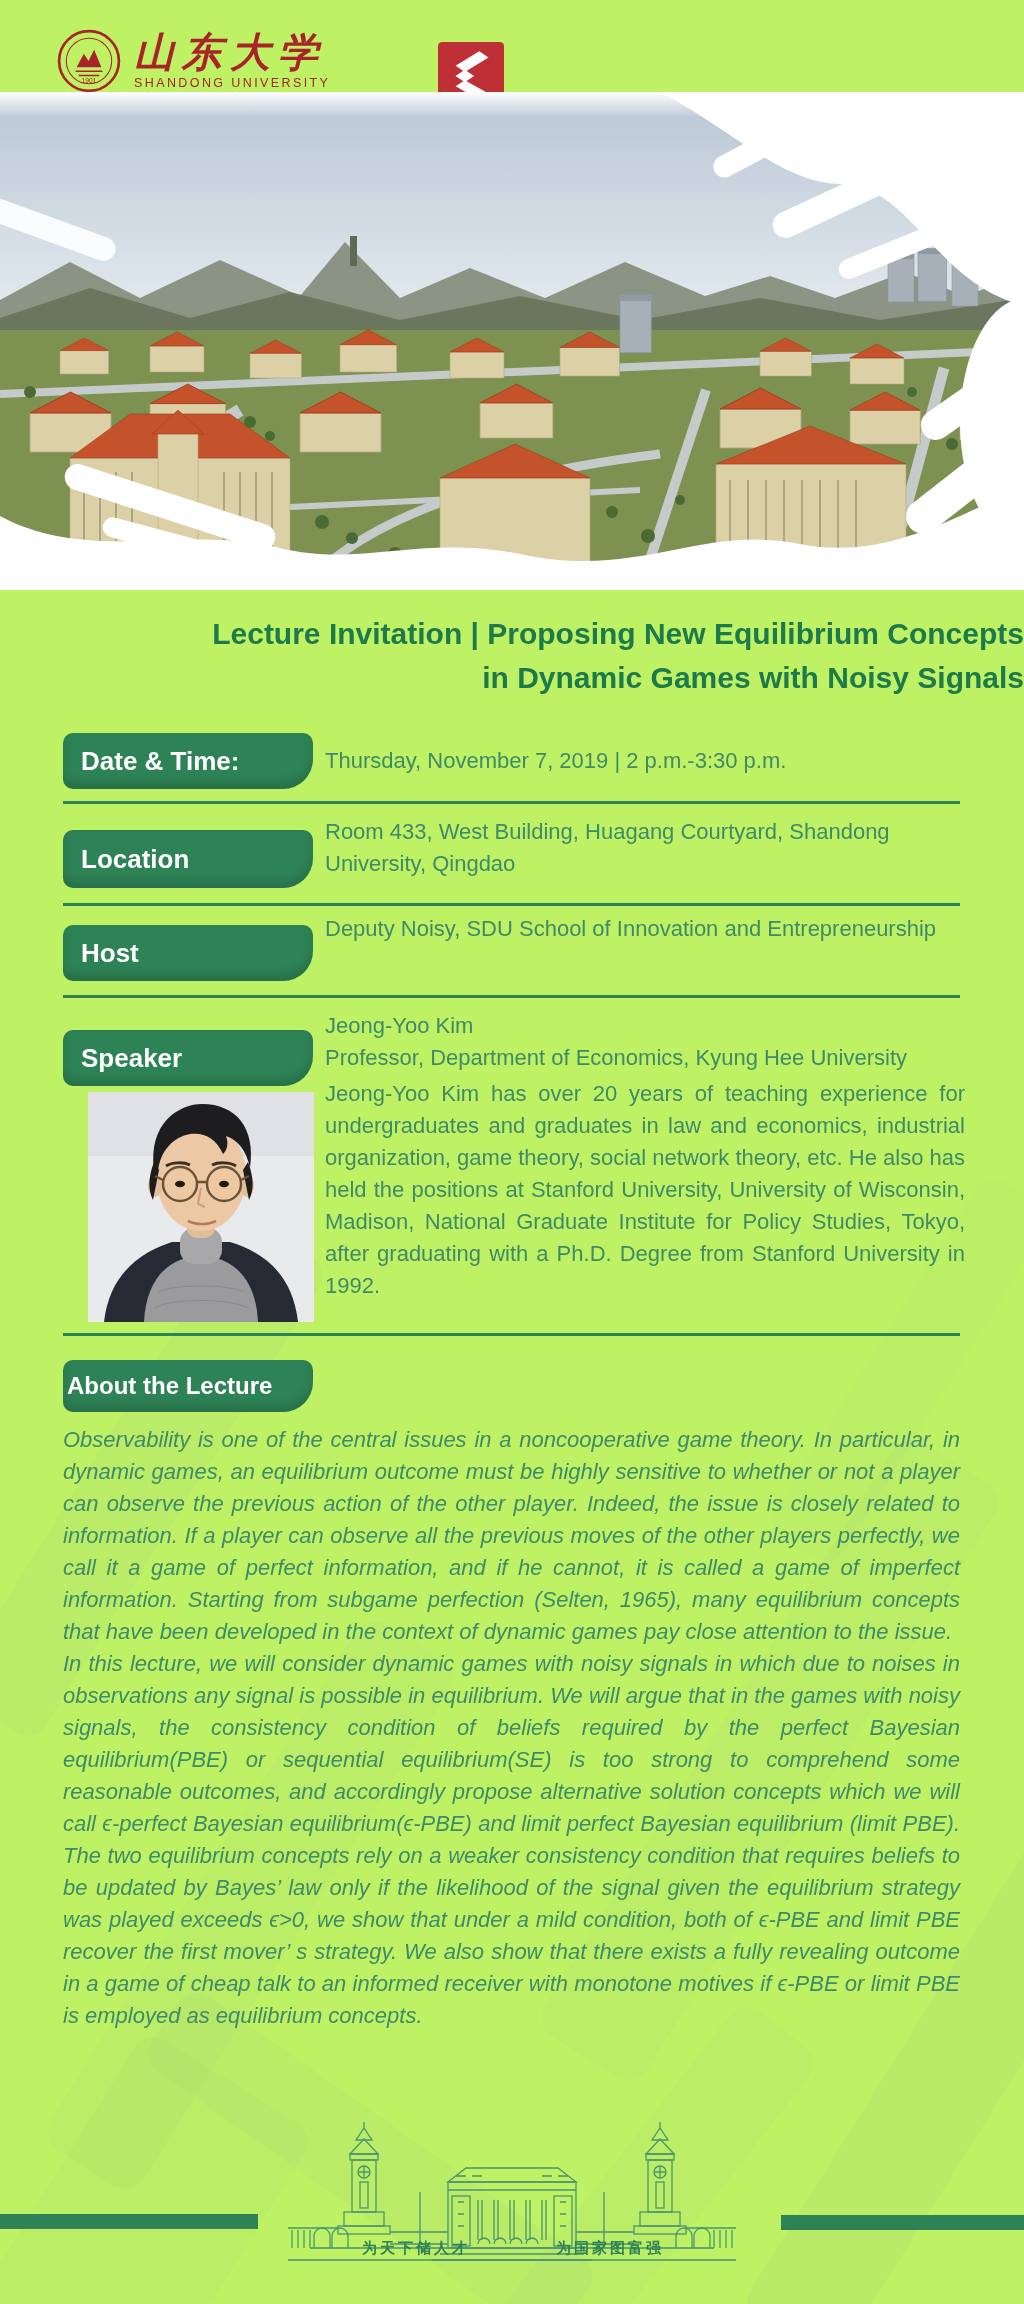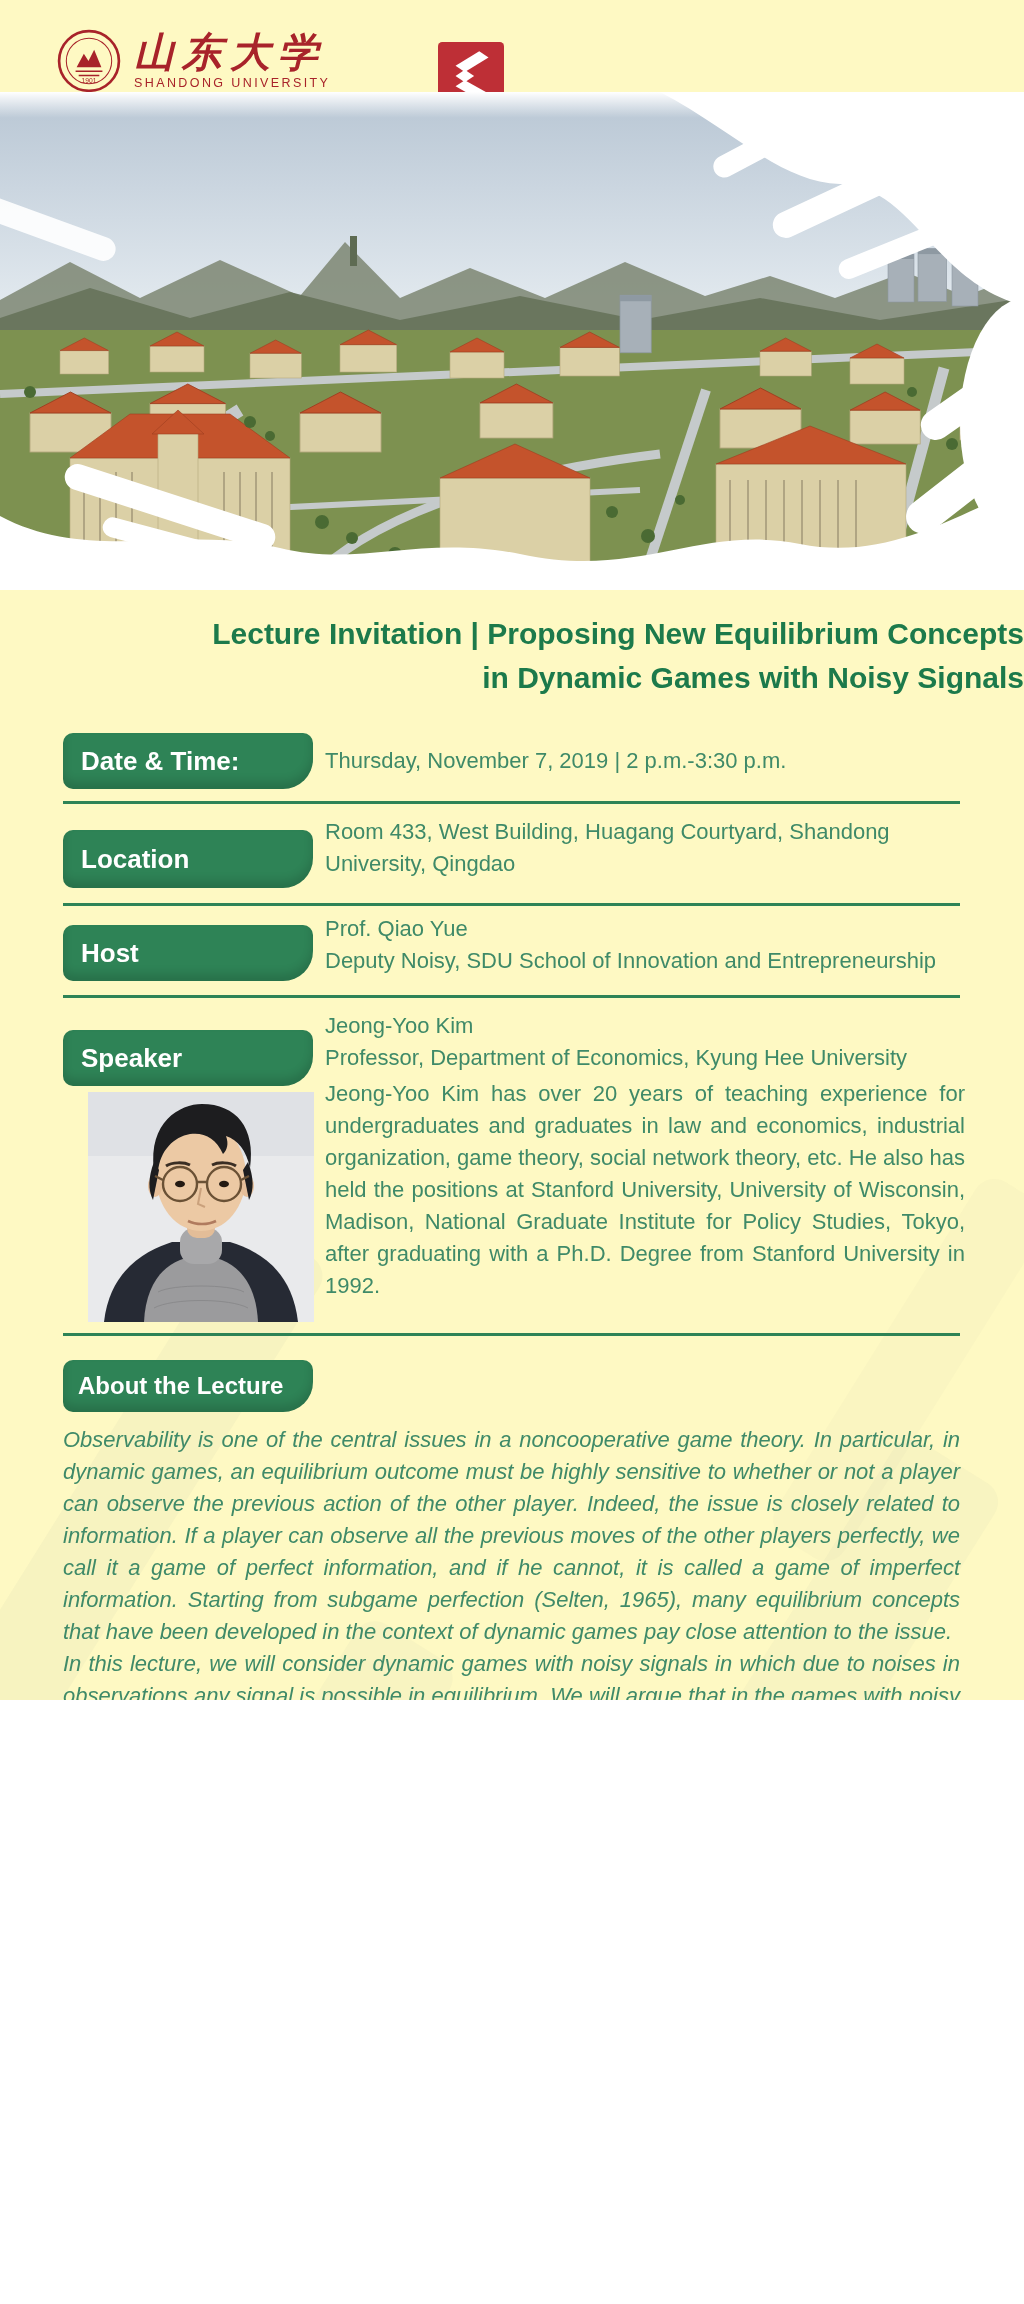--- a/index.html
+++ b/index.html
@@ -1,16 +1,16 @@
 <!DOCTYPE html>
 <html><head>
 <meta charset="utf-8">
 <style>
   html,body{margin:0;padding:0;background:#fff;}
-  #poster{position:relative;width:1024px;height:1700px;background:#fef9c3;overflow:hidden;
+  #poster{position:relative;width:1024px;height:2304px;background:#bef264;overflow:hidden;
           font-family:"Liberation Sans",sans-serif;}
 
   
   .wm{position:absolute;background:#8e9797;border-radius:22px;pointer-events:none;}
 
   
   .sdu-logo{position:absolute;left:56px;top:28px;display:flex;align-items:center;}
   .sdu-text{margin-left:12px;color:#A8232A;}
   .sdu-cn{font-family:"Liberation Serif",serif;font-weight:bold;font-style:italic;
           font-size:40px;letter-spacing:8px;line-height:42px;}
@@ -38,21 +38,21 @@
              display:flex;align-items:center;padding-left:18px;
              box-shadow:inset 0 -7px 10px rgba(0,0,0,.14);}
   .value{flex:1;padding-left:12px;color:#3F8A68;font-size:22px;line-height:32px;}
   .hr{position:absolute;left:63px;width:897px;height:3px;background:#2E8356;}
 
   .speaker-photo{position:absolute;left:88px;top:1092px;width:226px;height:230px;}
   .bio{text-align:justify;margin-top:4px;width:640px;}
 
   .about-badge{position:absolute;left:63px;top:1360px;width:250px;box-sizing:border-box;
                min-height:52px;background:#2E8356;border-radius:10px 10px 30px 10px;color:#fff;
-               font-weight:bold;font-size:24px;display:flex;align-items:center;padding-left:15px;
+               font-weight:bold;font-size:24px;display:flex;align-items:center;padding-left:4px;
                box-shadow:inset 0 -7px 10px rgba(0,0,0,.14);}
   .abstract{position:absolute;left:63px;top:1424px;width:897px;color:#3F8A68;
             font-size:22px;line-height:32px;text-align:justify;}
   .abstract p{margin:0;font-style:italic;}
 
   
   .gate{position:absolute;left:280px;top:2120px;width:464px;height:150px;}
   .motto{position:absolute;left:362px;top:2239px;width:302px;display:flex;
          justify-content:space-between;color:#2E8356;font-family:"Liberation Serif",serif;
          font-weight:bold;font-size:15px;letter-spacing:3px;}
@@ -225,21 +225,20 @@
 
   <div class="row" style="top:816px;">
     <div class="label-box" style="margin-top:14px;min-height:58px;">Location</div>
     <div class="value" style="width:640px;">Room 433, West Building, Huagang Courtyard, Shandong University, Qingdao</div>
   </div>
   <div class="hr" style="top:903px;"></div>
 
   <div class="row" style="top:913px;">
     <div class="label-box" style="margin-top:12px;">Host</div>
     <div class="value">
-      <div>Prof. Qiao Yue</div>
       <div>Deputy Noisy, SDU School of Innovation and Entrepreneurship</div>
     </div>
   </div>
   <div class="hr" style="top:995px;"></div>
 
   <div class="row" style="top:1010px;">
     <div class="label-box" style="margin-top:20px;">Speaker</div>
     <div class="value">
       <div>Jeong-Yoo Kim</div>
       <div>Professor, Department of Economics, Kyung Hee University</div>

